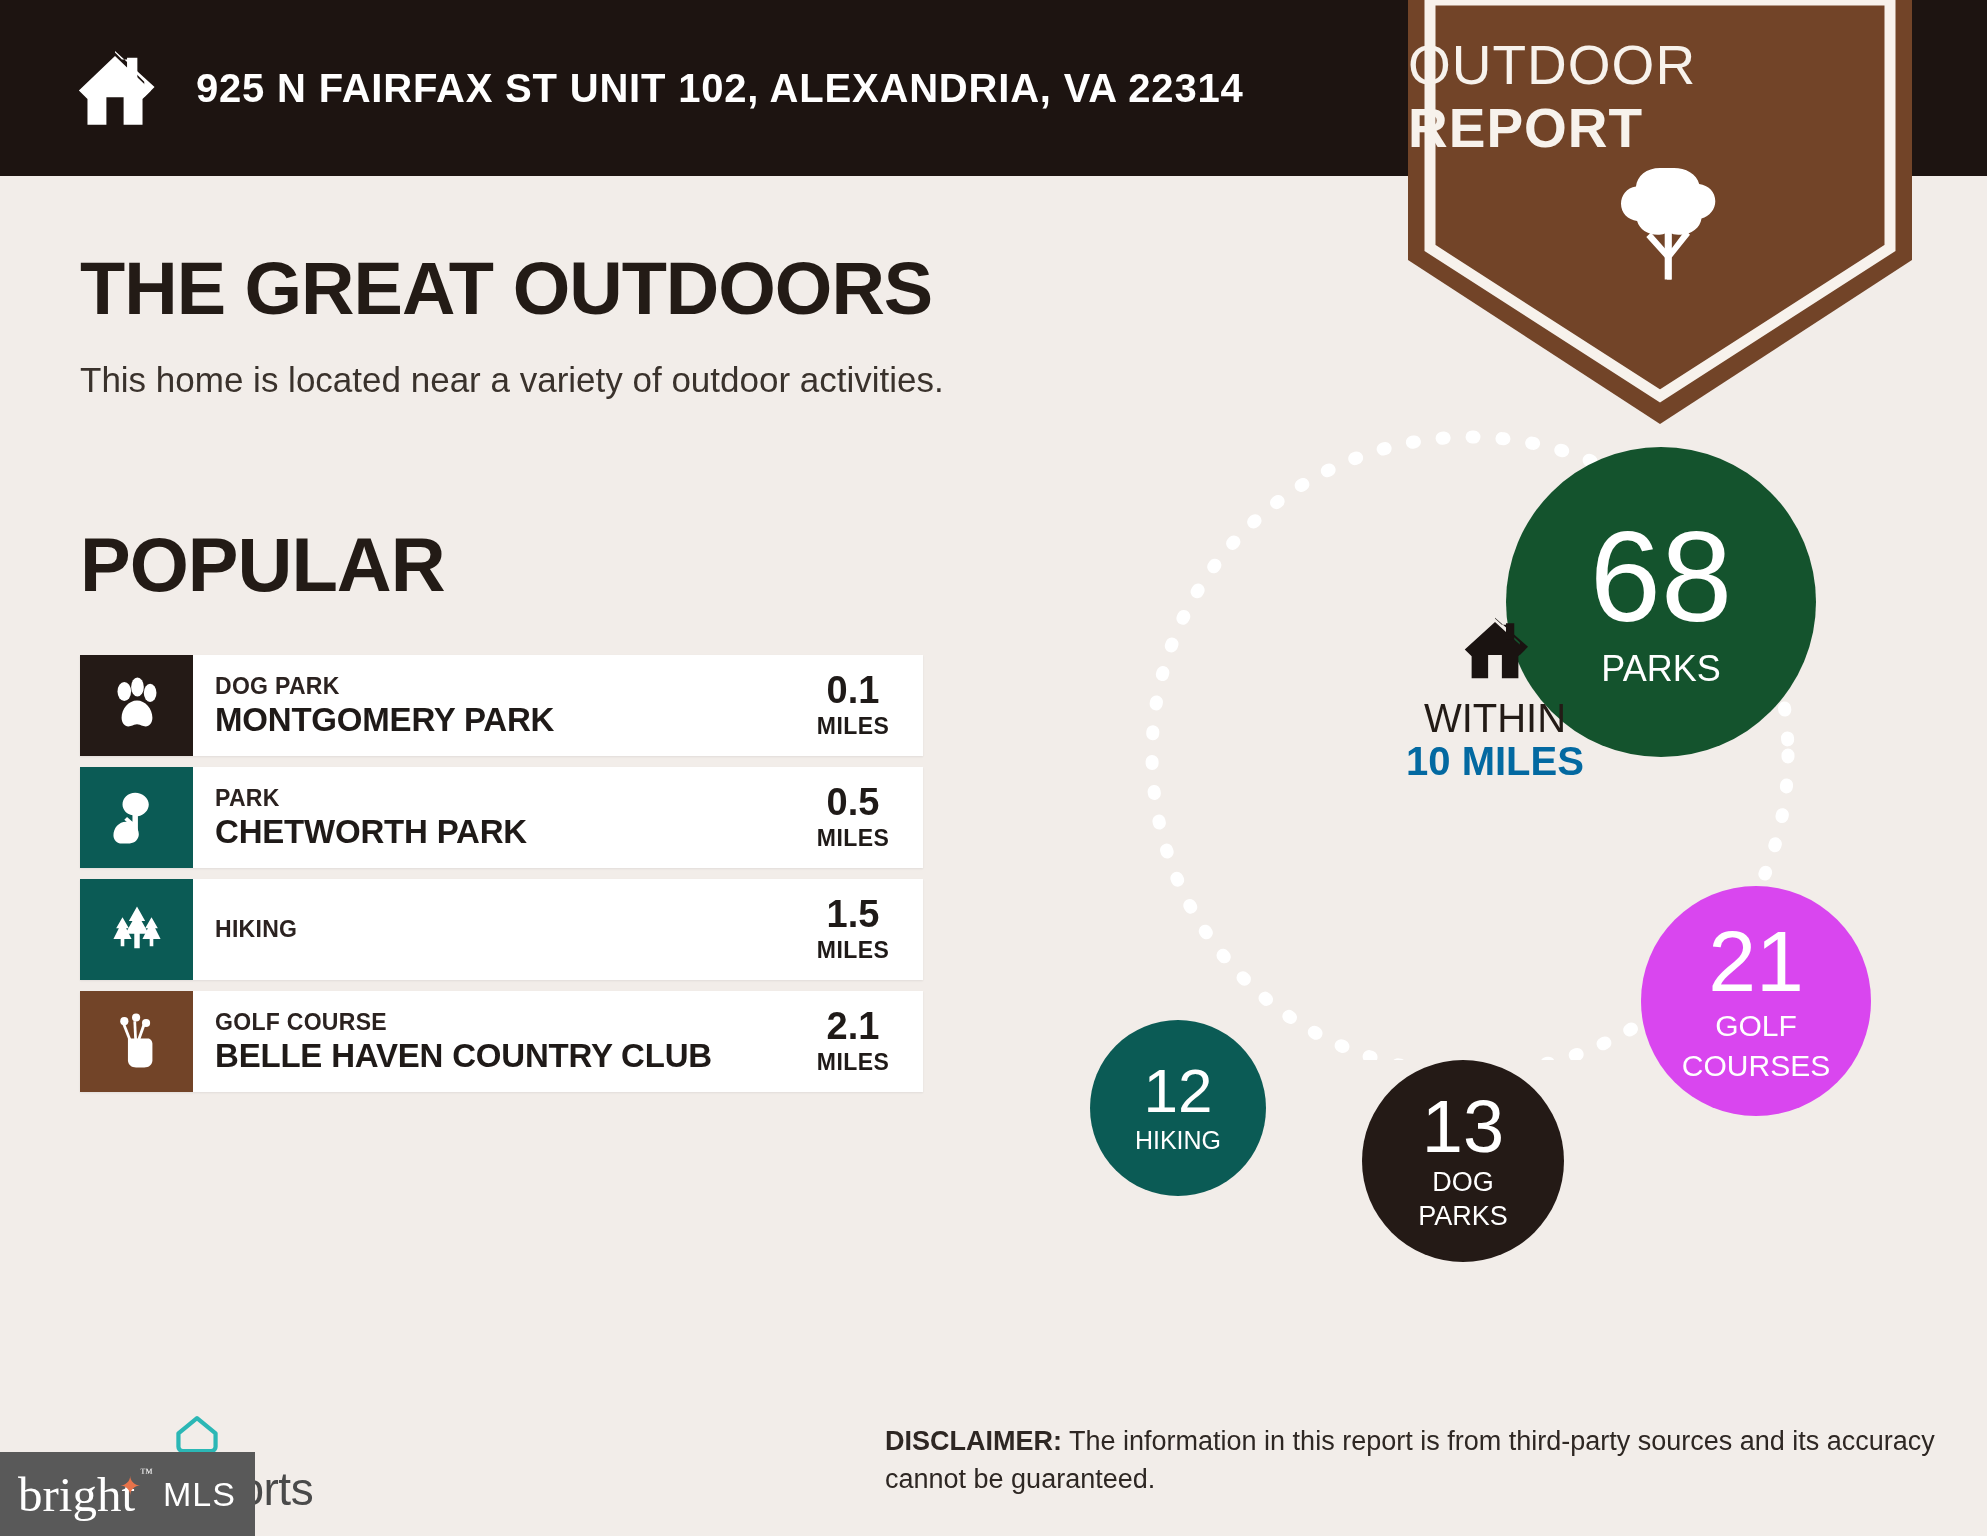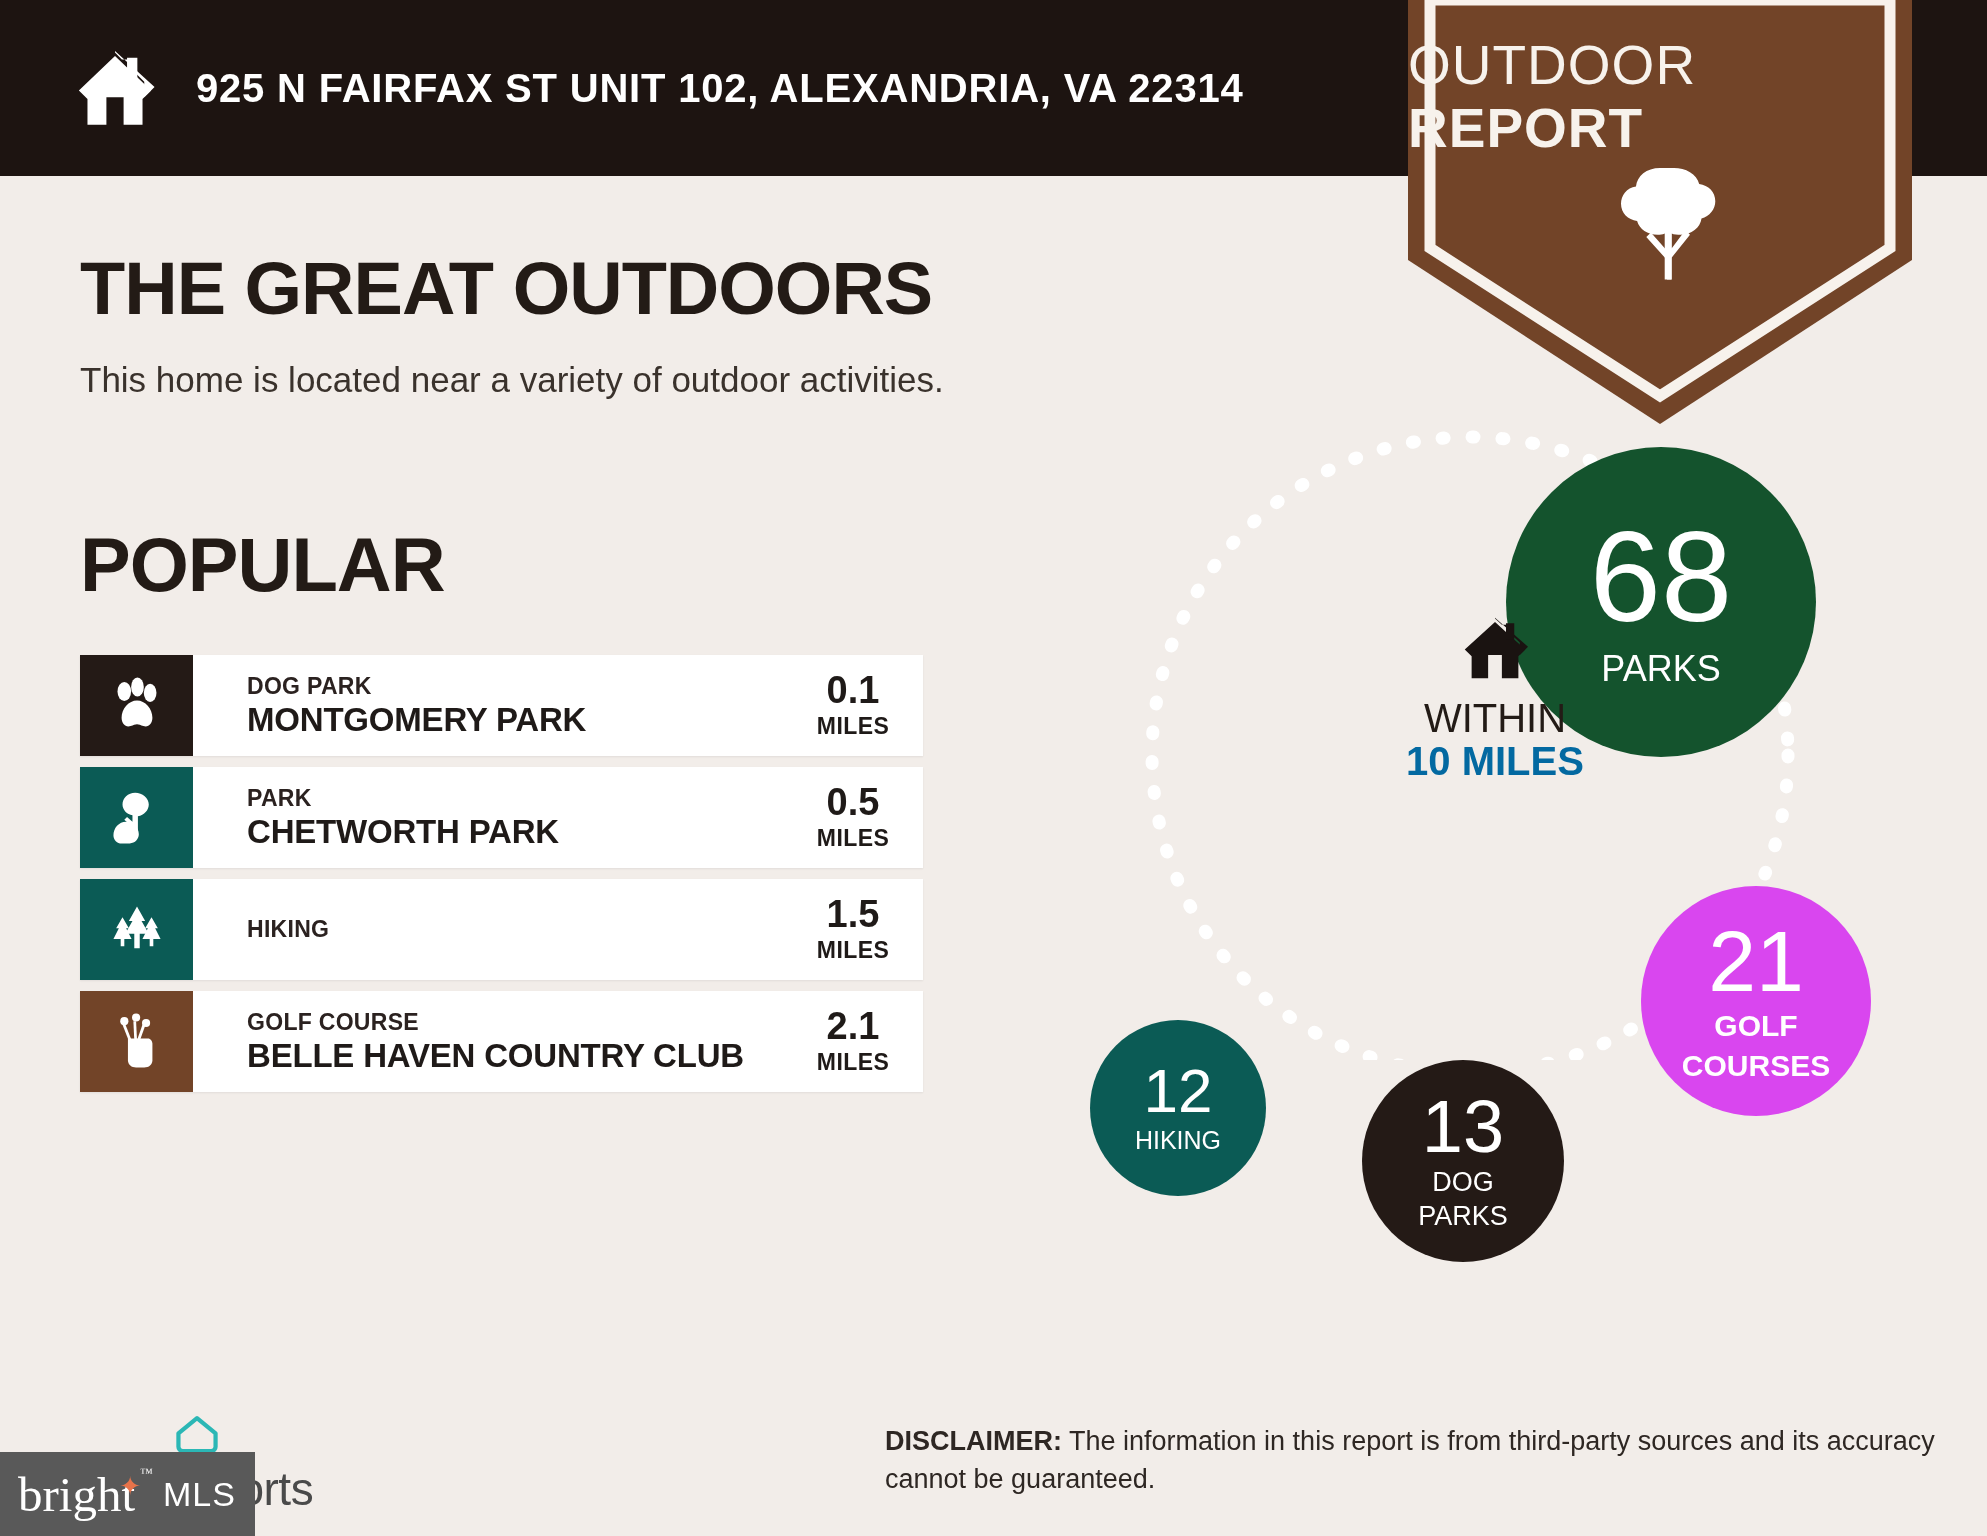--- a/index.html
+++ b/index.html
@@ -78,21 +78,21 @@
     width: 113px; min-height: 101px;
     display: flex; align-items: center; justify-content: center;
     flex: 0 0 113px;
   }
   .poi-icon-tile svg { width: 58px; height: 58px; display:block; }
   .poi-body {
     flex: 1 1 auto;
     display: flex; align-items: center;
     padding: 8px 0 8px 22px;
   }
-  .poi-texts { flex: 1 1 auto; margin-left: 32px; }
+  .poi-texts { flex: 1 1 auto; }
   .poi-cat {
     font-size: 23px; font-weight: bold; letter-spacing: 0.3px;
     color: #2b2220; line-height: 1.25;
   }
   .poi-name {
     font-size: 33px; font-weight: bold; letter-spacing: -0.2px;
     color: #1f1a18; line-height: 1.15;
   }
   .poi-dist {
     flex: 0 0 auto; text-align: center;
@@ -122,21 +122,21 @@
     background: #14532d;
   }
   #bubble-parks .num { font-size: 128px; }
   #bubble-parks .lbl { font-size: 36px; margin-top: 12px; }
 
   #bubble-golf {
     left: 601px; top: 466px; width: 230px; height: 230px;
     background: #d946ef;
   }
   #bubble-golf .num { font-size: 86px; }
-  #bubble-golf .lbl { font-size: 30px; margin-top: 8px; font-weight: bold; }
+  #bubble-golf .lbl { font-size: 30px; margin-top: 8px; }
 
   #bubble-dogparks {
     left: 322px; top: 640px; width: 202px; height: 202px;
     background: #241a16;
   }
   #bubble-dogparks .num { font-size: 74px; }
   #bubble-dogparks .lbl { font-size: 27px; margin-top: 6px; }
 
   #bubble-hiking {
     left: 50px; top: 600px; width: 176px; height: 176px;

